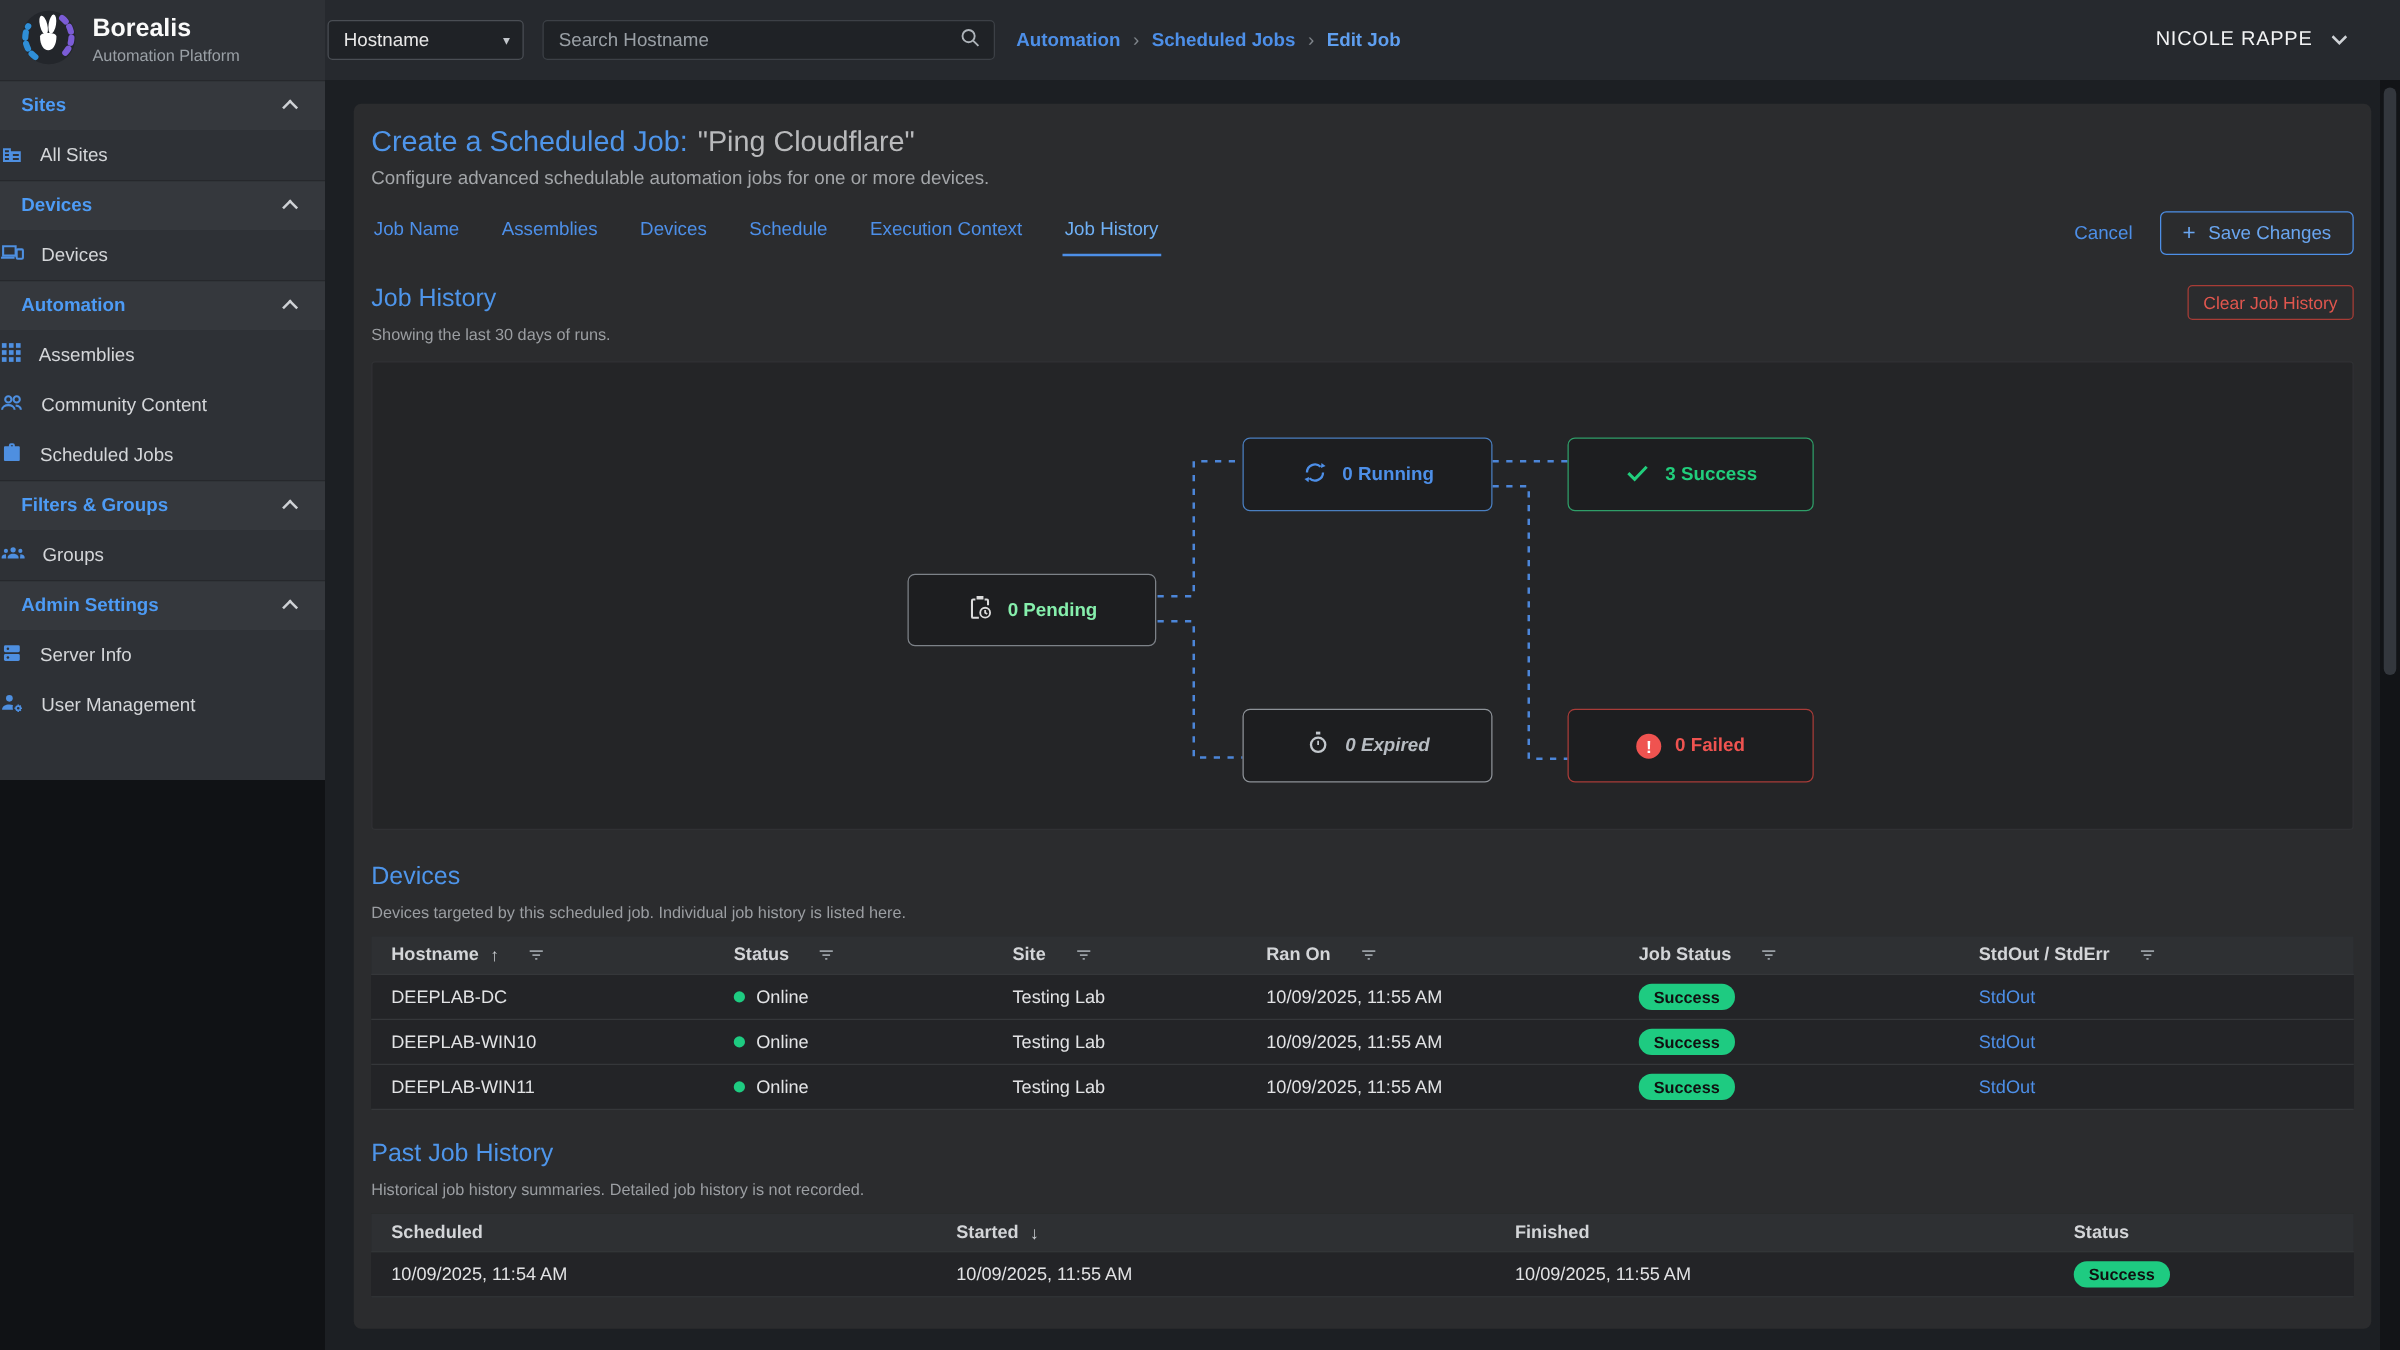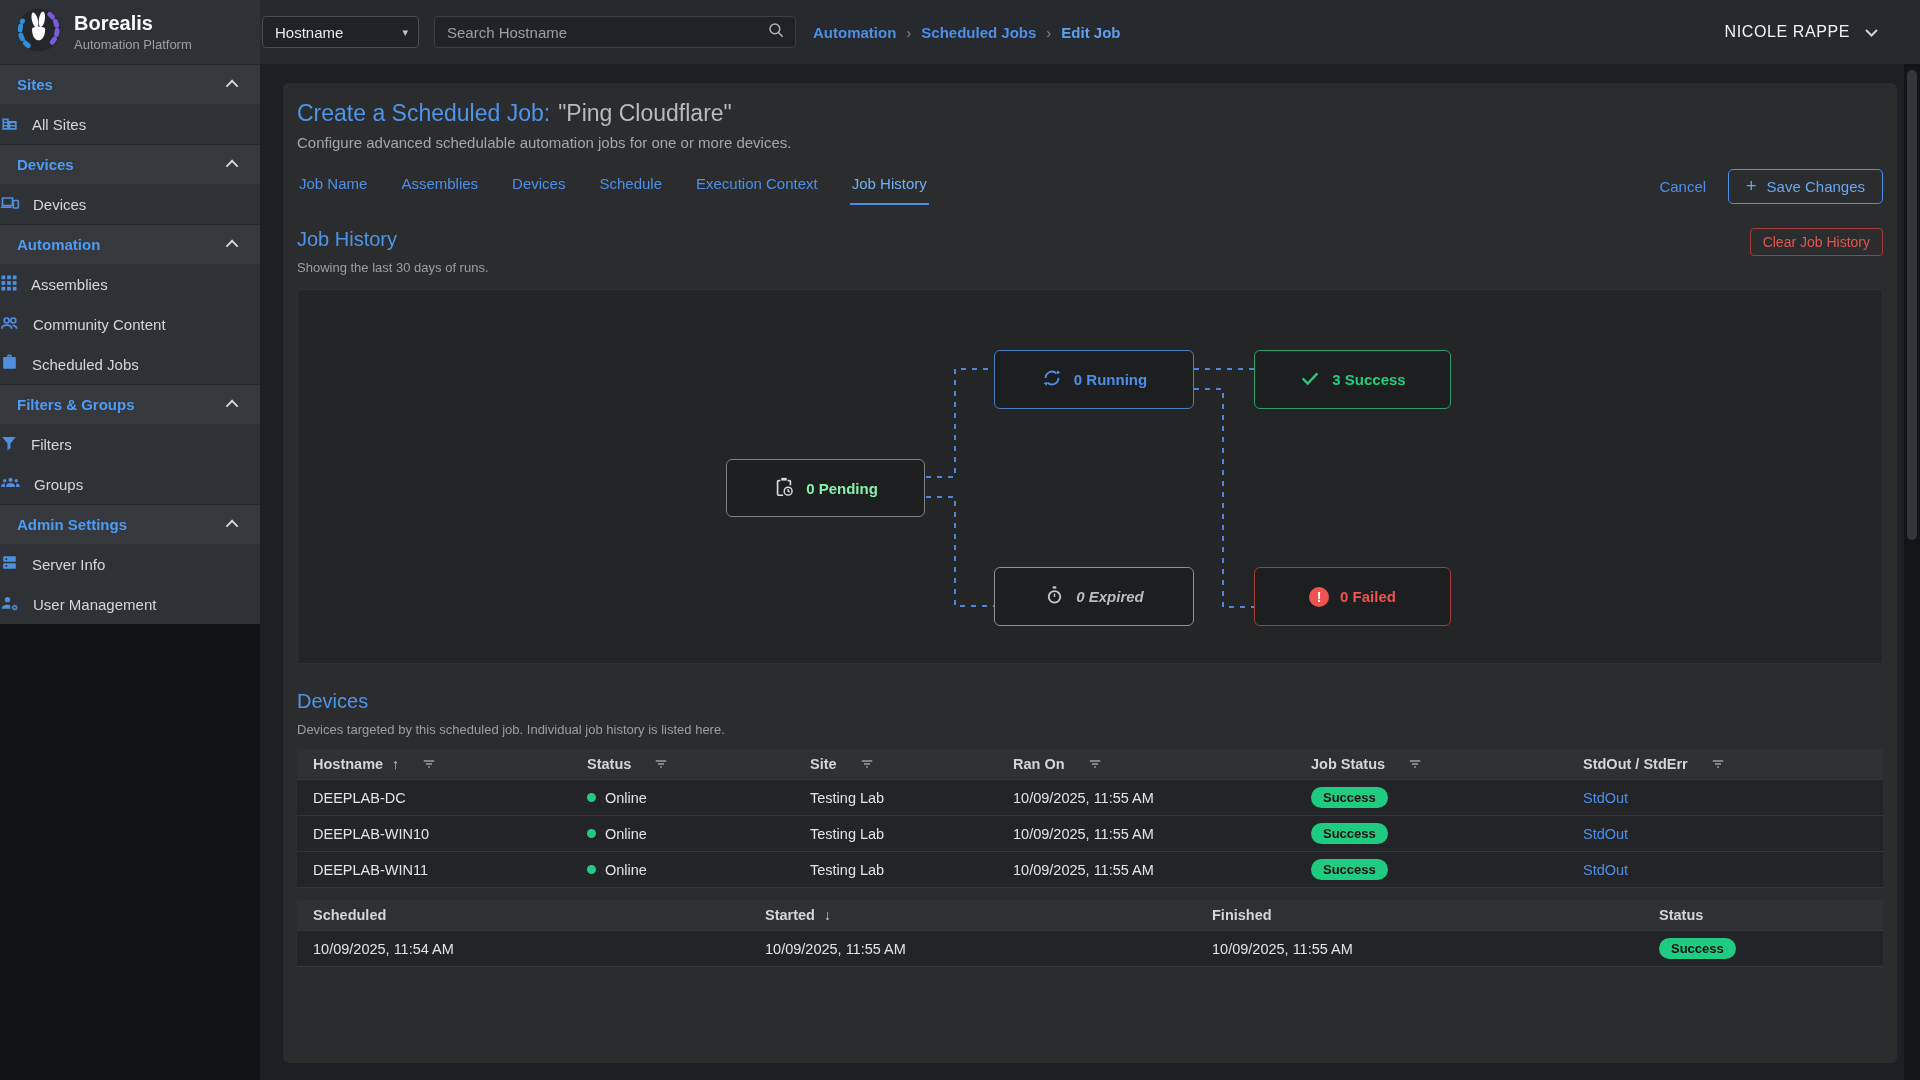--- a/index.html
+++ b/index.html
@@ -166,26 +166,20 @@
           <path d="M9 5V4a2 2 0 012-2h2a2 2 0 012 2v1h4a1 1 0 011 1v13a1 1 0 01-1 1H5a1 1 0 01-1-1V6a1 1 0 011-1h4zm2 0h2V4h-2v1z"></path>
         </svg></span>
     <span>Scheduled Jobs</span>
   </div>
 
   <div class="nav-header">
     <span class="hdr">Filters &amp; Groups</span>
     <span class="chev-up"></span>
   </div>
   <div class="nav-item">
-    <span><svg width="18" height="18" viewBox="0 0 24 24" fill="#4e8fe0">
-          <path d="M3 4h18l-7 8.5V19l-4 2.5v-9L3 4z"></path>
-        </svg></span>
-    <span>Filters</span>
-  </div>
-  <div class="nav-item">
     <span><svg width="21" height="21" viewBox="0 0 24 24" fill="#4e8fe0">
           <circle cx="12" cy="9" r="2.4"></circle>
           <circle cx="5.4" cy="10" r="1.9"></circle>
           <circle cx="18.6" cy="10" r="1.9"></circle>
           <path d="M12 12.5c2.9 0 5 1.5 5 3.4V17H7v-1.1c0-1.9 2.1-3.4 5-3.4z"></path>
           <path d="M5.4 13c-2.1 0-3.9 1.1-3.9 2.6V17h4.2M18.6 13c2.1 0 3.9 1.1 3.9 2.6V17h-4.2"></path>
         </svg></span>
     <span>Groups</span>
   </div>
 
@@ -407,20 +401,26 @@
             <span class="dot"></span>
             <span>Online</span>
           </div>
         <div>Testing Lab</div>
         <div>10/09/2025, 11:55 AM</div>
         <div><span class="badge">Success</span></div>
         <div><span class="lnk-blue">StdOut</span></div>
       </div>
     </div>
 
+    <div class="sec-head" style="margin-top:24px;">
+      <div>
+        <h2 class="sec-title">Past Job History</h2>
+        <div class="sec-sub">Historical job history summaries. Detailed job history is not recorded.</div>
+      </div>
+    </div>
 
     <div class="tbl">
       <div class="trow head past-grid">
         <div class="th">
             <span>Scheduled</span>
           </div>
         <div class="th">
           <span>Started</span>
           <span class="sortglyph">↓</span>
         </div>

